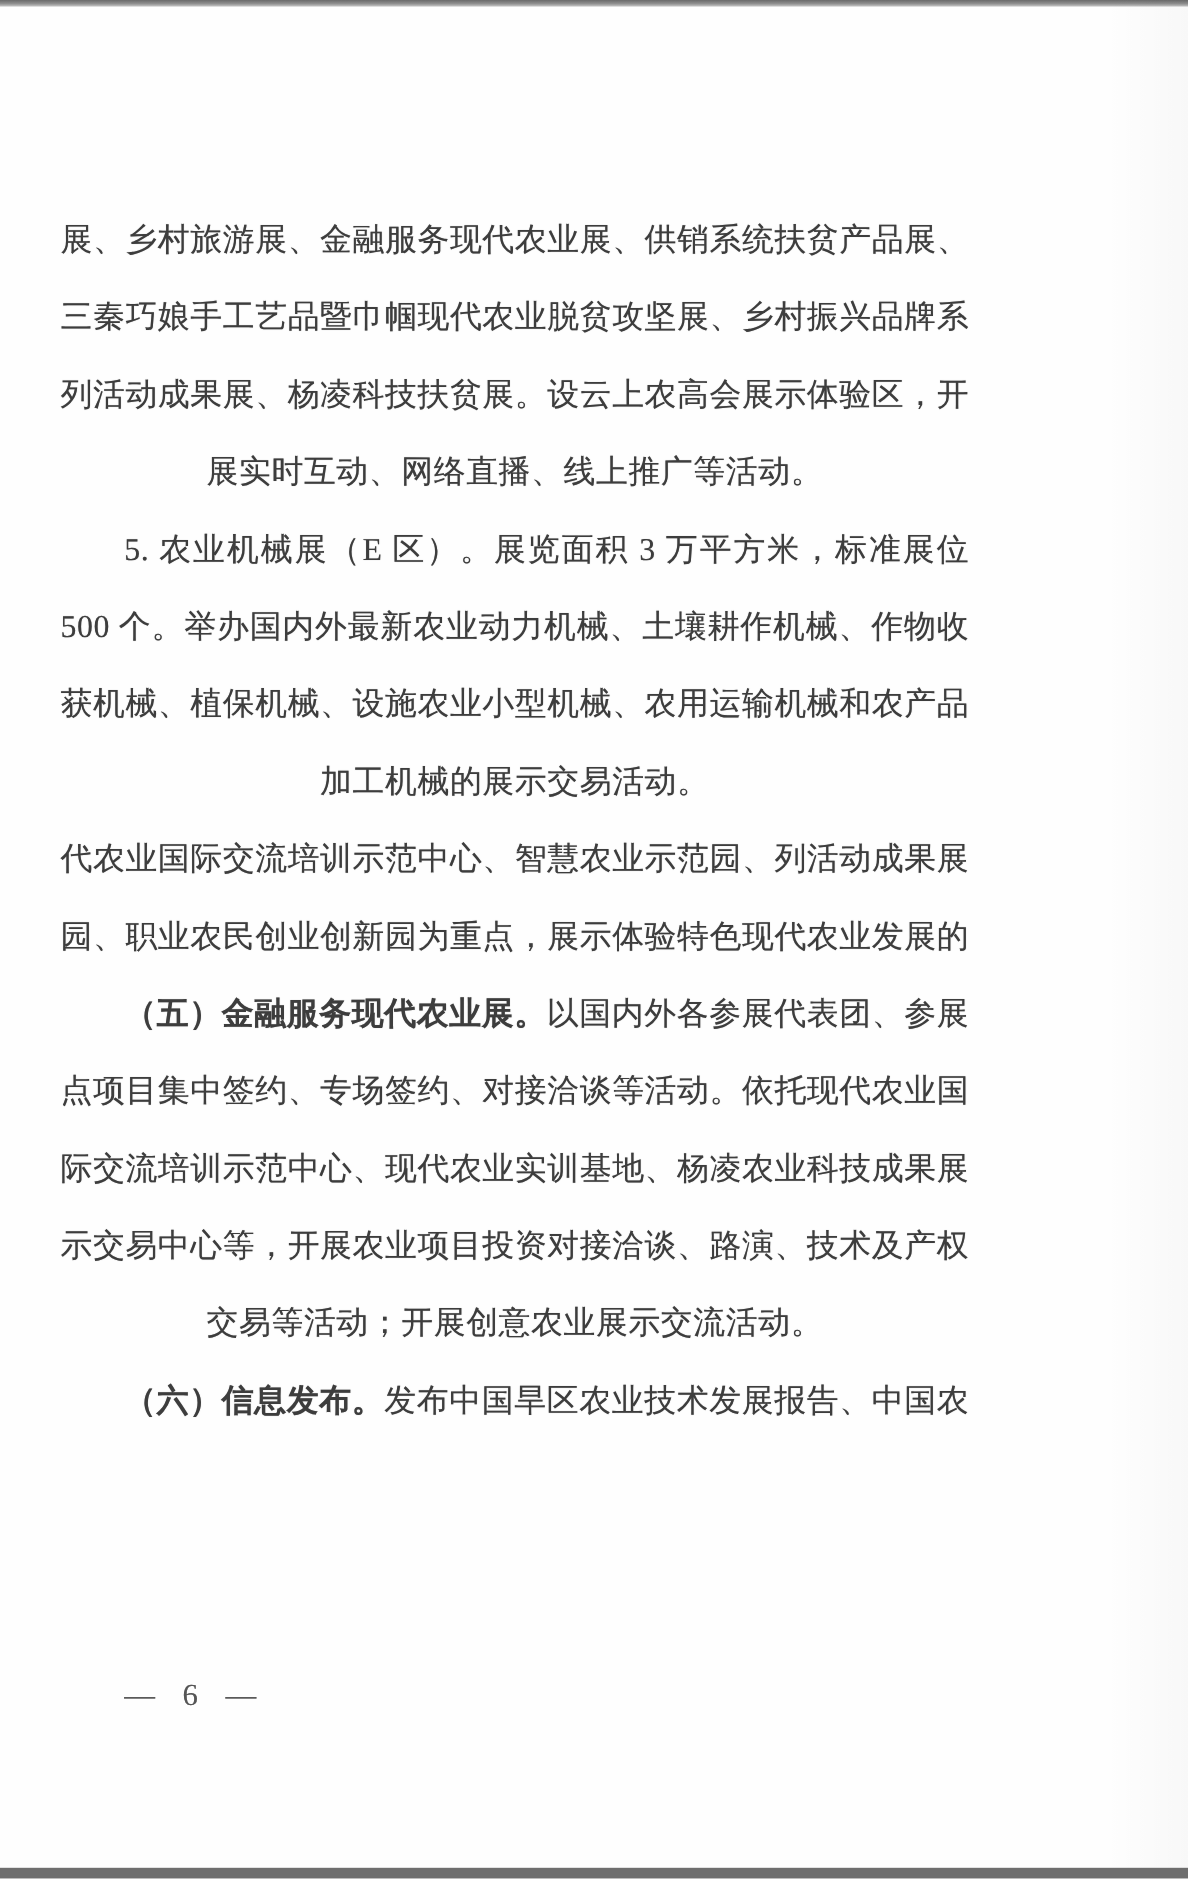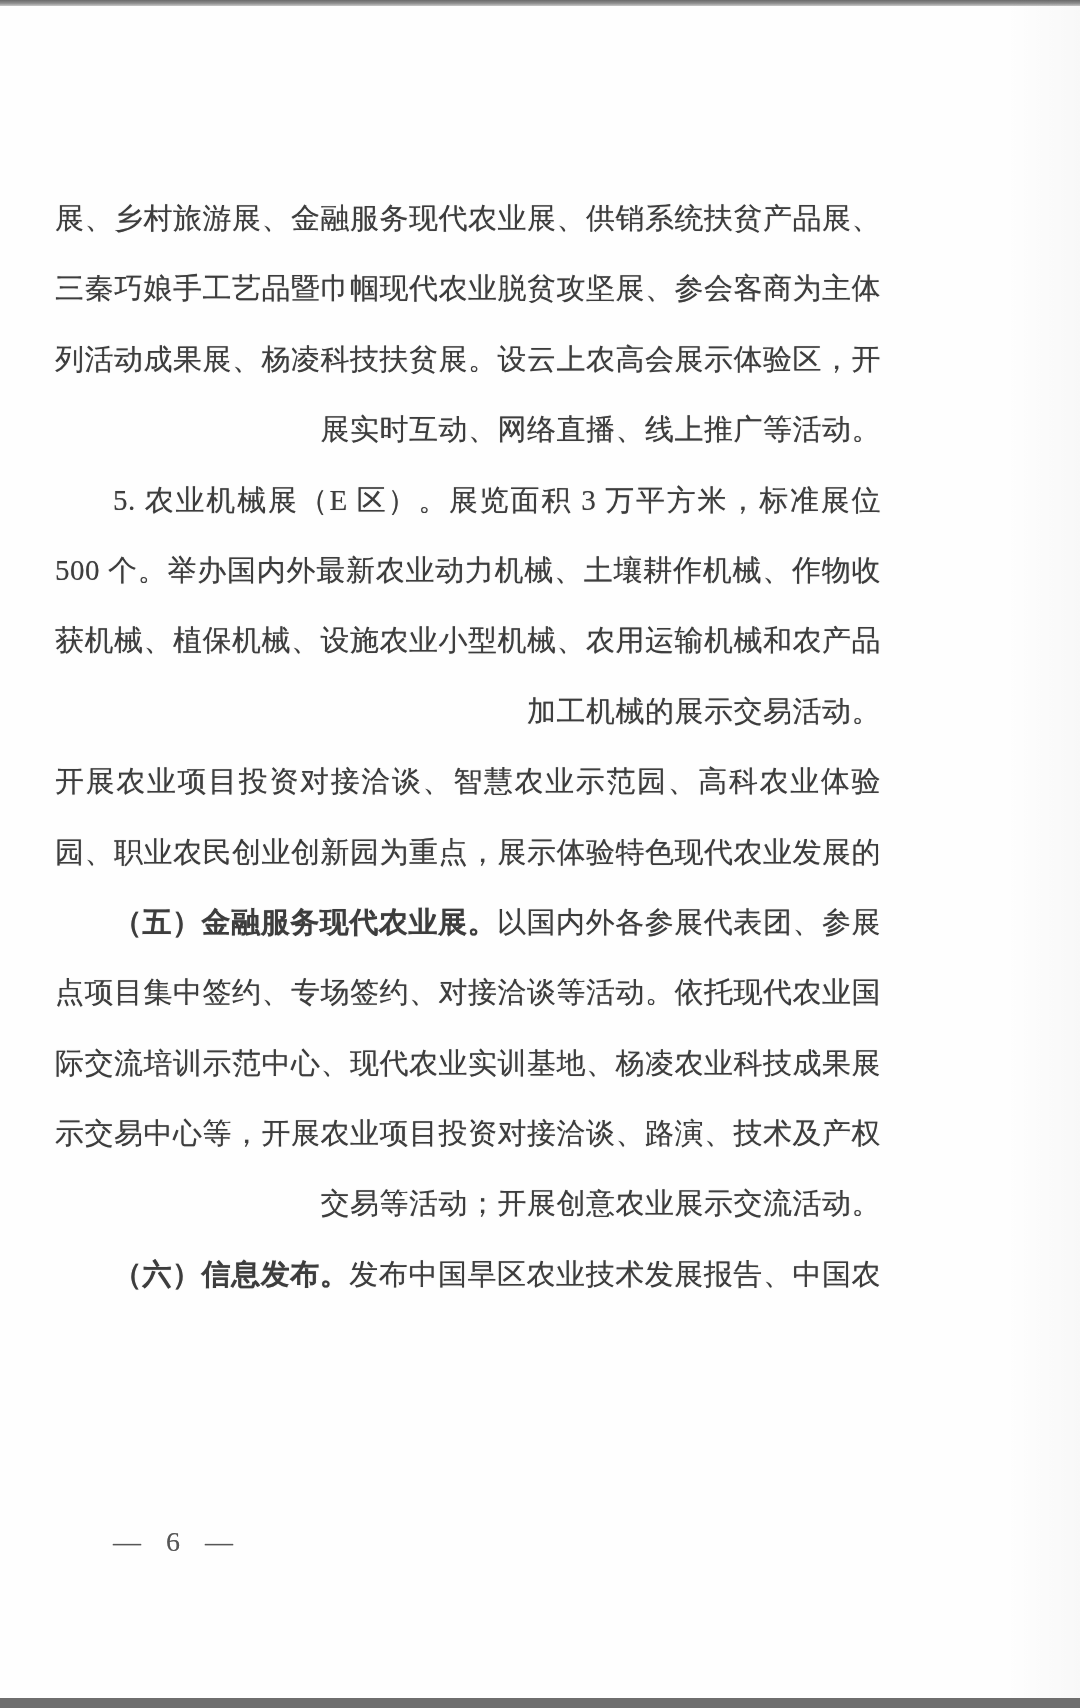--- a/index.html
+++ b/index.html
@@ -48,21 +48,21 @@
     letter-spacing: 0.5px;
     color: #3d3d3d;
     text-shadow: 0 0 0.7px rgba(60,60,60,0.55);
   }
   .j {
     text-align: justify;
     text-align-last: justify;
     text-justify: inter-character;
   }
   .l {
-    text-align: right;
+    text-align: center;
   }
   .indent {
     text-indent: 58px;
   }
   .bseg {
     font-weight: 700;
   }
   .footer {
     position: absolute;
     left: 113px;
@@ -78,28 +78,28 @@
 </style>
 </head>
 <body>
 
 <div class="page">
   <div class="top-edge"></div>
   <div class="right-smudge"></div>
 
   <div class="content">
     <div class="line j"><span class="bseg"></span><span>展、乡村旅游展、金融服务现代农业展、供销系统扶贫产品展、</span></div>
-    <div class="line j"><span class="bseg"></span><span>三秦巧娘手工艺品暨巾帼现代农业脱贫攻坚展、参会客商为主体</span></div>
+    <div class="line j"><span class="bseg"></span><span>三秦巧娘手工艺品暨巾帼现代农业脱贫攻坚展、乡村振兴品牌系</span></div>
     <div class="line j"><span class="bseg"></span><span>列活动成果展、杨凌科技扶贫展。设云上农高会展示体验区，开</span></div>
     <div class="line l"><span class="bseg"></span><span>展实时互动、网络直播、线上推广等活动。</span></div>
     <div class="line j indent"><span class="bseg"></span><span>5. 农业机械展（E 区）。展览面积 3 万平方米，标准展位</span></div>
     <div class="line j"><span class="bseg"></span><span>500 个。举办国内外最新农业动力机械、土壤耕作机械、作物收</span></div>
     <div class="line j"><span class="bseg"></span><span>获机械、植保机械、设施农业小型机械、农用运输机械和农产品</span></div>
     <div class="line l"><span class="bseg"></span><span>加工机械的展示交易活动。</span></div>
-    <div class="line j"><span class="bseg"></span><span>开展农业项目投资对接洽谈、智慧农业示范园、高科农业体验</span></div>
+    <div class="line j"><span class="bseg"></span><span>代农业国际交流培训示范中心、智慧农业示范园、列活动成果展</span></div>
     <div class="line j"><span class="bseg"></span><span>园、职业农民创业创新园为重点，展示体验特色现代农业发展的</span></div>
     <div class="line j indent"><span class="bseg">（五）金融服务现代农业展。</span><span>以国内外各参展代表团、参展</span></div>
     <div class="line j"><span class="bseg"></span><span>点项目集中签约、专场签约、对接洽谈等活动。依托现代农业国</span></div>
     <div class="line j"><span class="bseg"></span><span>际交流培训示范中心、现代农业实训基地、杨凌农业科技成果展</span></div>
     <div class="line j"><span class="bseg"></span><span>示交易中心等，开展农业项目投资对接洽谈、路演、技术及产权</span></div>
     <div class="line l"><span class="bseg"></span><span>交易等活动；开展创意农业展示交流活动。</span></div>
     <div class="line j indent"><span class="bseg">（六）信息发布。</span><span>发布中国旱区农业技术发展报告、中国农</span></div>
   </div>
 
   <div class="footer">

